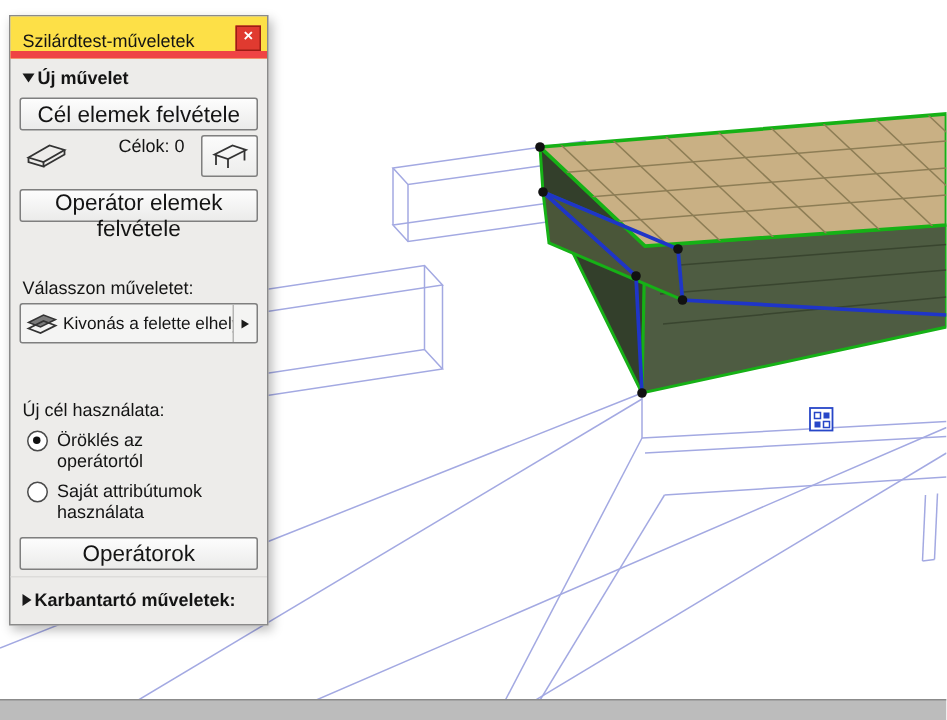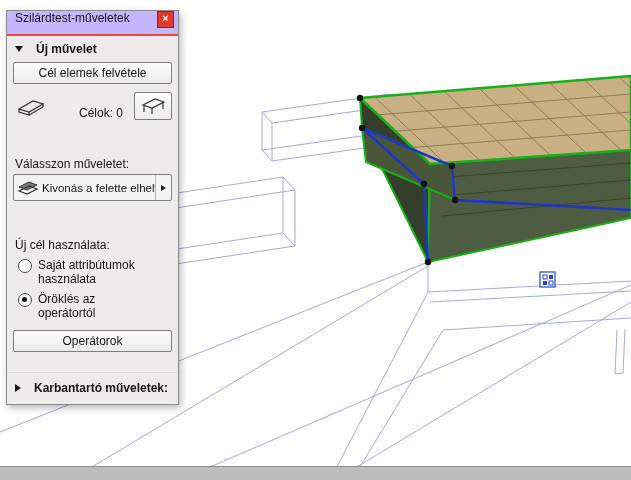--- a/index.html
+++ b/index.html
@@ -17,44 +17,44 @@
     background:#bcbcbc;border-top:1px solid #8b8b8b;
   }
   
   .palette{
     position:absolute;left:6px;top:10px;width:171px;
     background:#edecea;border:1px solid #8a8a8a;
     box-shadow:2px 3px 7px rgba(0,0,0,.28);
     font-size:12px;color:#141414;z-index:5;
   }
   .palette-titlebar{
-    height:23px;display:flex;align-items:flex-start;
-    padding:0 4px 0 8px;background:#c4b5fd;border-bottom:2px solid #ef4444;
+    height:23px;display:flex;align-items:flex-end;
+    padding:0 4px 0 8px;background:#fde047;border-bottom:5px solid #ef4444;
   }
   .palette-title{flex:1;font-size:12px;}
   .close-btn{
     width:15px;height:15px;flex:none;cursor:default;
     background:#e03a30;border:1px solid #9c1d15;color:#fff;
     font-size:11px;line-height:13px;text-align:center;font-weight:bold;
   }
   .section-header{
-    display:flex;align-items:center;gap:13px;
+    display:flex;align-items:center;gap:2px;
     padding:6px 8px 3px;font-weight:bold;
   }
-  .section-header.bottom{padding:8px 8px 9px;border-top:1px solid #dddcda;margin-top:20px;}
+  .section-header.bottom{padding:8px 8px 9px;border-top:1px solid #dddcda;margin-top:4px;}
   .tri-down{width:0;height:0;border-left:4px solid transparent;border-right:4px solid transparent;border-top:6px solid #1a1a1a;}
   .tri-right{width:0;height:0;border-top:4px solid transparent;border-bottom:4px solid transparent;border-left:6px solid #1a1a1a;}
   .cmd-btn{
     display:block;width:calc(100% - 12px);margin:3px 6px;height:22px;
     background:linear-gradient(#fdfdfd,#ebebea);
     border:1px solid #7f7f7f;border-radius:2px;
-    font-family:"Liberation Sans",sans-serif;font-size:12px;color:#141414;
+    font-family:"Liberation Sans",sans-serif;font-size:15px;color:#141414;
     text-align:center;padding:0;
   }
-  .counter-row{display:flex;align-items:flex-end;height:33px;padding:0 6px;gap:3px;}
+  .counter-row{display:flex;align-items:flex-start;height:33px;padding:0 6px;gap:3px;}
   .row-icon{width:36px;height:26px;flex:none;display:flex;align-items:center;justify-content:center;}
   .count-label{flex:1;text-align:right;padding-right:8px;}
   .icon-btn{
     width:36px;height:26px;flex:none;display:flex;align-items:center;justify-content:center;
     border:1px solid #7f7f7f;border-radius:2px;background:linear-gradient(#fbfbfb,#ededec);
   }
   .field-label{padding:6px 8px 2px;margin-top:31px;}
   .dropdown{
     display:flex;align-items:center;margin:1px 6px;height:25px;
     border:1px solid #7f7f7f;border-radius:2px;background:#f4f4f3;
@@ -209,46 +209,47 @@
     <span class="icon-btn">
       <svg width="26" height="20" viewBox="0 0 26 20">
         <path class="glyph" d="M3,9 L15,3 L24,6 L12,12 Z"></path>
         <line class="glyph" x1="4" y1="9" x2="4" y2="16"></line>
         <line class="glyph" x1="23" y1="6" x2="23" y2="13"></line>
         <line class="glyph" x1="12" y1="12" x2="12" y2="18"></line>
       </svg>
     </span>
   </div>
 
+  <button class="cmd-btn">Operátor elemek felvétele</button>
 
 
   <div class="field-label">Válasszon műveletet:</div>
 
   <div class="dropdown">
     <span class="dd-icon">
       <svg width="22" height="18" viewBox="0 0 22 18">
         <path d="M2,8 L12,3 L20,6 L10,11 Z" fill="#7a7a7a" stroke="#333" stroke-width="1"></path>
         <path class="glyph" d="M2,12 L12,7 L20,10 L10,15 Z"></path>
       </svg>
     </span>
     <span class="dd-text">Kivonás a felette elhelye...</span>
     <span class="dd-arrow">
         <span class="tri-right"></span>
       </span>
   </div>
 
   <div class="field-label">Új cél használata:</div>
 
   <div class="radio-row">
+    <span class="radio-circle checked"></span>
+    <span class="radio-label">Öröklés az operátortól</span>
+  </div>
+  <div class="radio-row">
     <span class="radio-circle"></span>
     <span class="radio-label">Saját attribútumok használata</span>
-  </div>
-  <div class="radio-row">
-    <span class="radio-circle checked"></span>
-    <span class="radio-label">Öröklés az operátortól</span>
   </div>
 
   <button class="cmd-btn execute">Operátorok</button>
 
   <div class="section-header bottom">
     <span class="tri-right"></span>
     <span>Karbantartó műveletek:</span>
   </div>
 </div>
 

